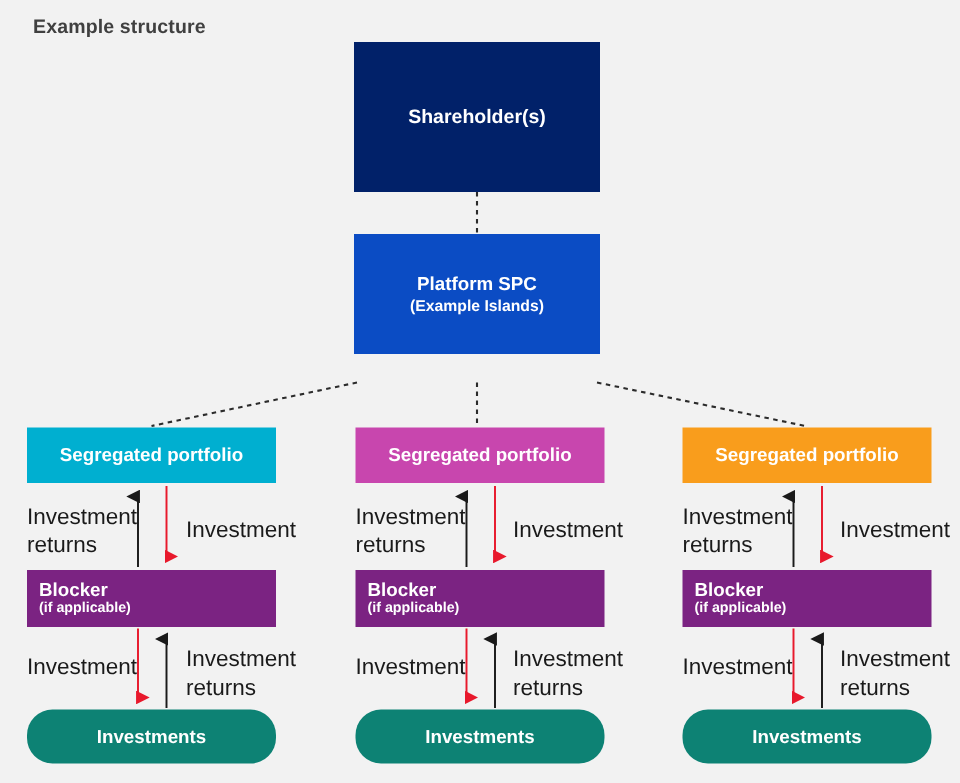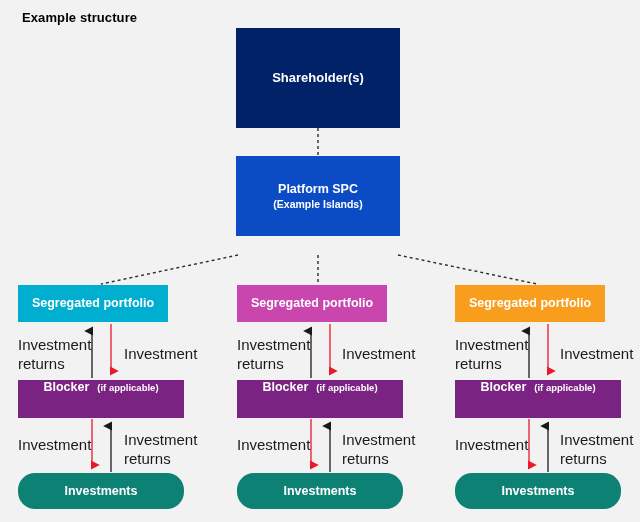--- a/index.html
+++ b/index.html
@@ -21,21 +21,21 @@
     width: 640px;
     height: 522px;
   }
 
   .title {
     position: absolute;
     left: 22px;
     top: 10px;
     font-size: 13px;
     font-weight: bold;
-    color: #000000;
+    color: #404040;
     letter-spacing: 0.1px;
   }
 
   
   .box {
     position: absolute;
     box-sizing: border-box;
     display: flex;
     flex-direction: column;
     align-items: center;
@@ -65,35 +65,35 @@
     font-weight: bold;
   }
   .box-spc .sub {
     font-size: 10.5px;
     font-weight: bold;
     margin-top: 2px;
   }
 
   .box-sp {
     top: 285px;
-    width: 150px;
+    width: 166px;
     height: 37px;
     font-size: 12.5px;
     font-weight: bold;
   }
   .sp-1 { left: 18px;  background: #00afd0; }
   .sp-2 { left: 237px; background: #c846ae; }
   .sp-3 { left: 455px; background: #f99d1c; }
 
   .box-blocker {
     top: 380px;
     width: 166px;
     height: 38px;
     background: #7b2382;
-    flex-direction: row;
+    flex-direction: column;
     align-items: baseline;
     justify-content: center;
   }
   .box-blocker .main {
     font-size: 12.5px;
     font-weight: bold;
   }
   .box-blocker .note {
     font-size: 9.5px;
     font-weight: bold;

